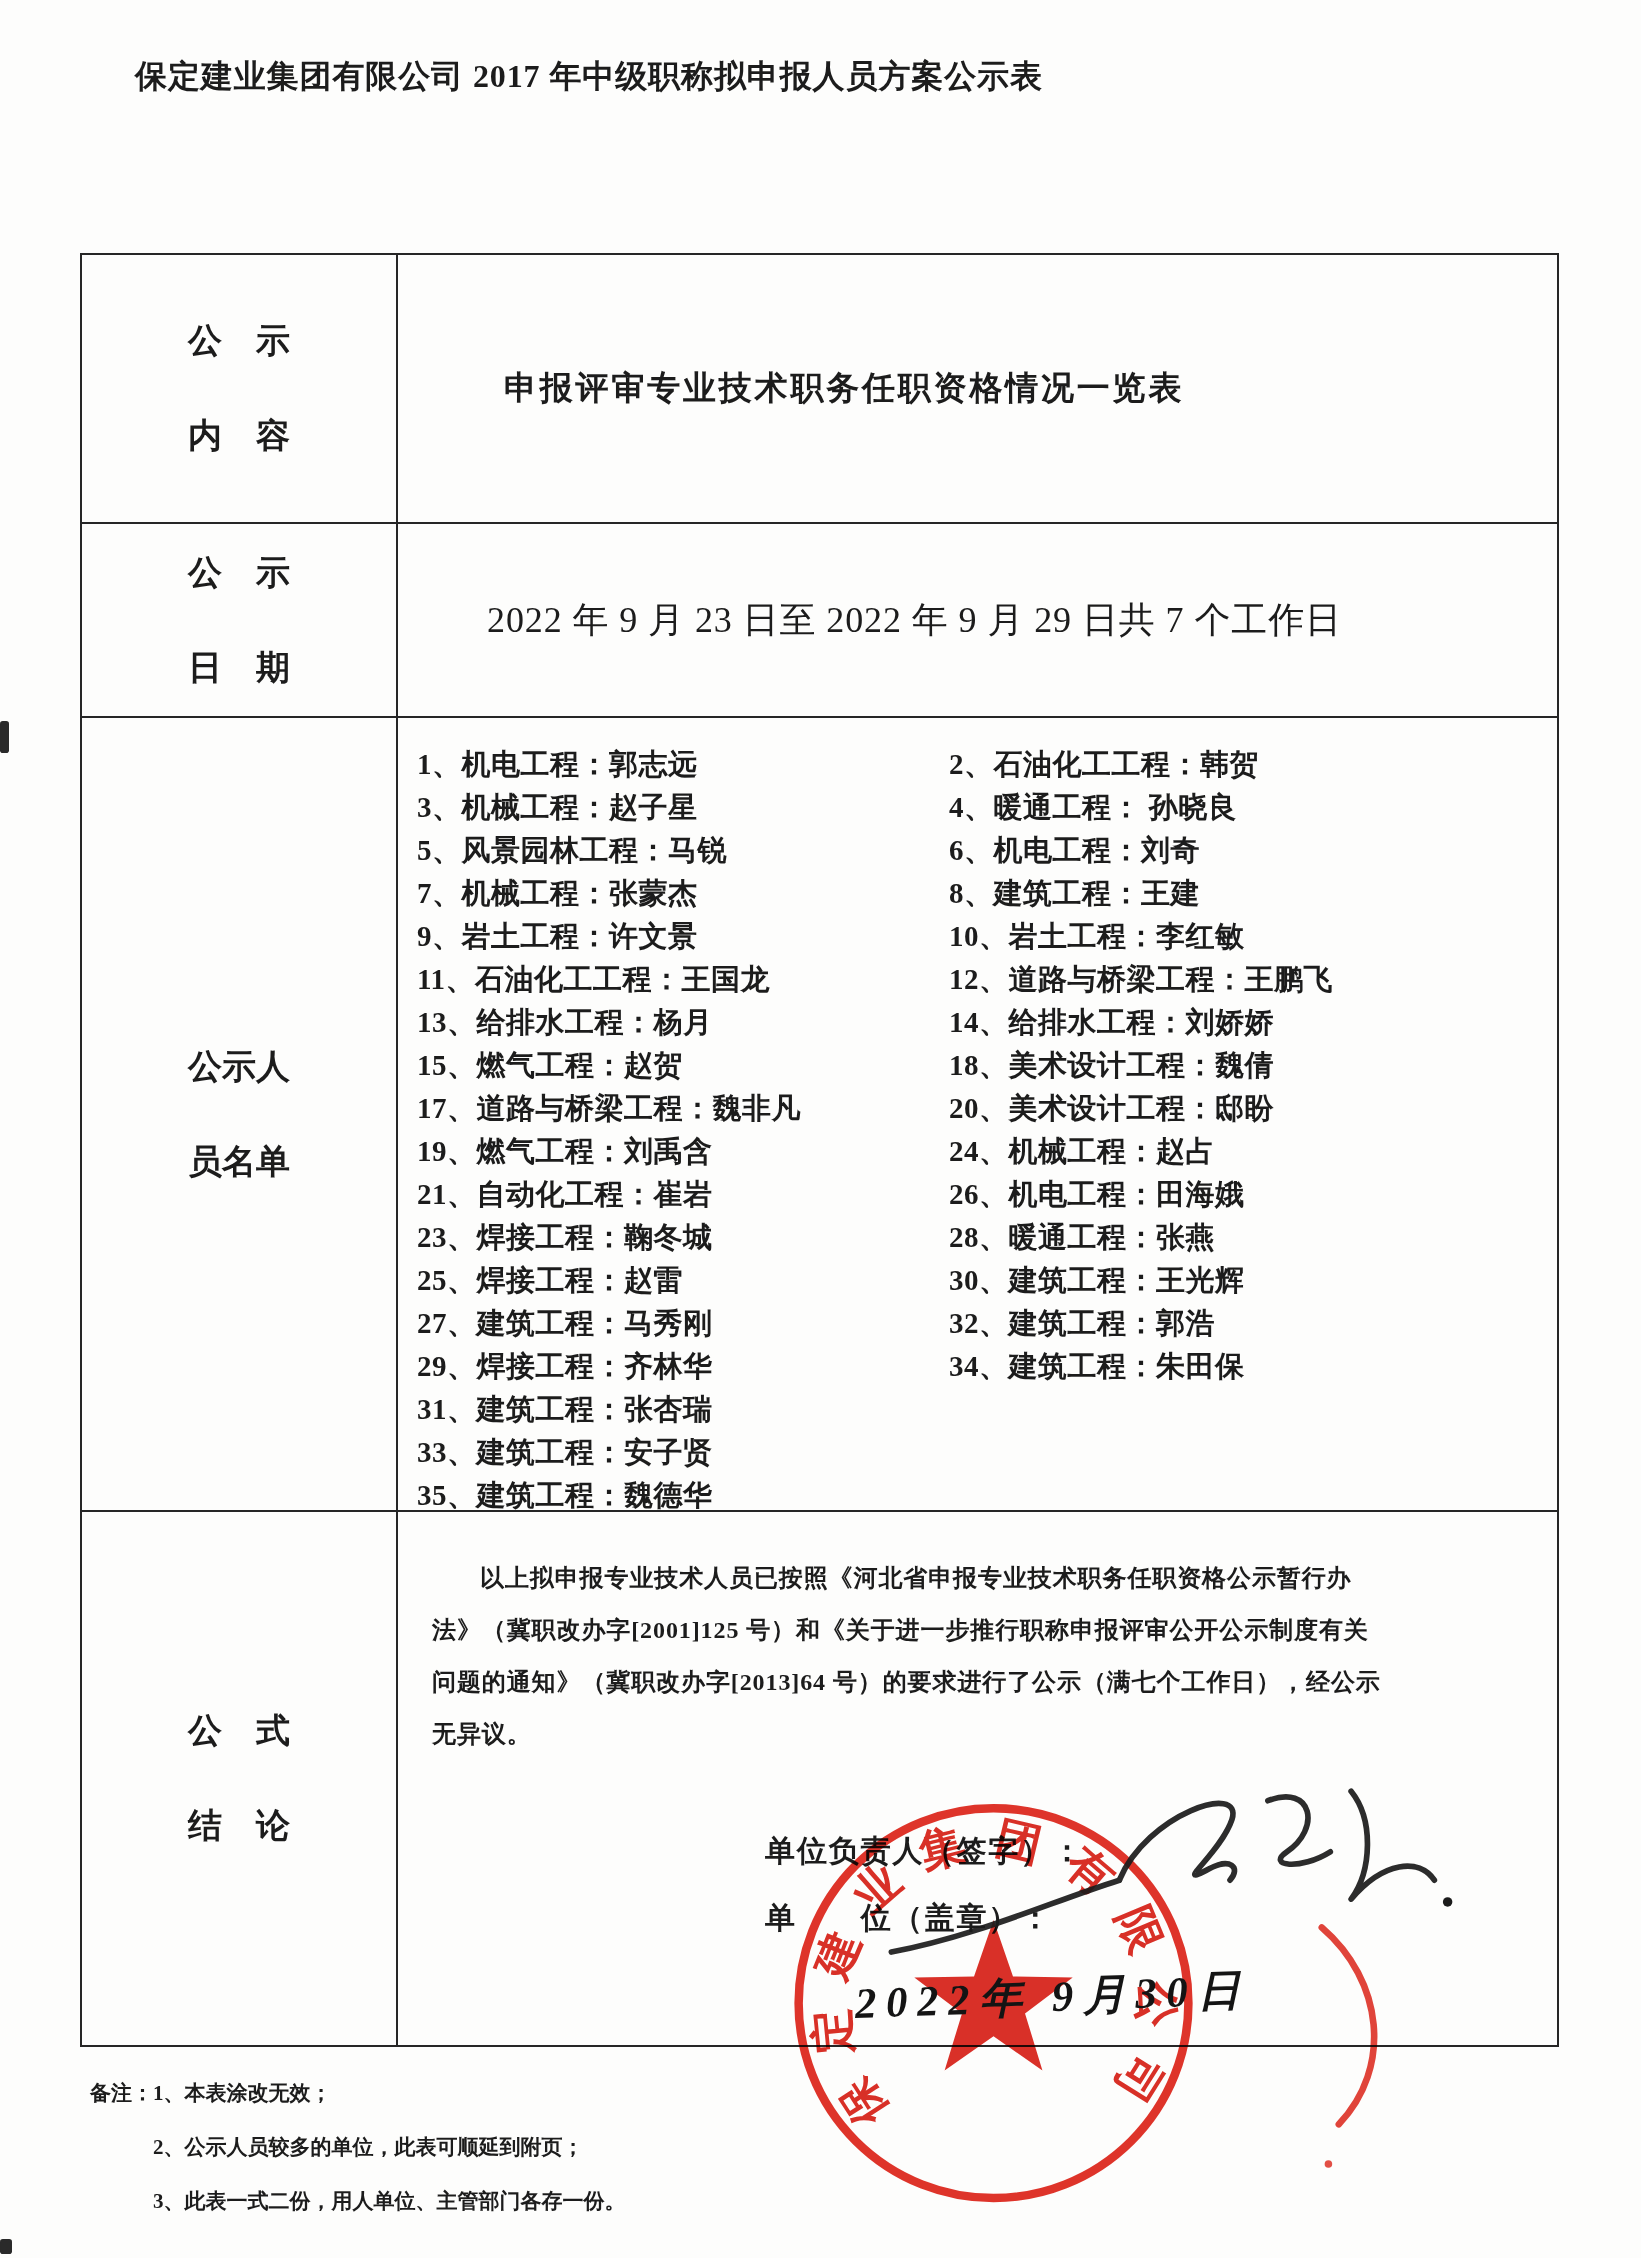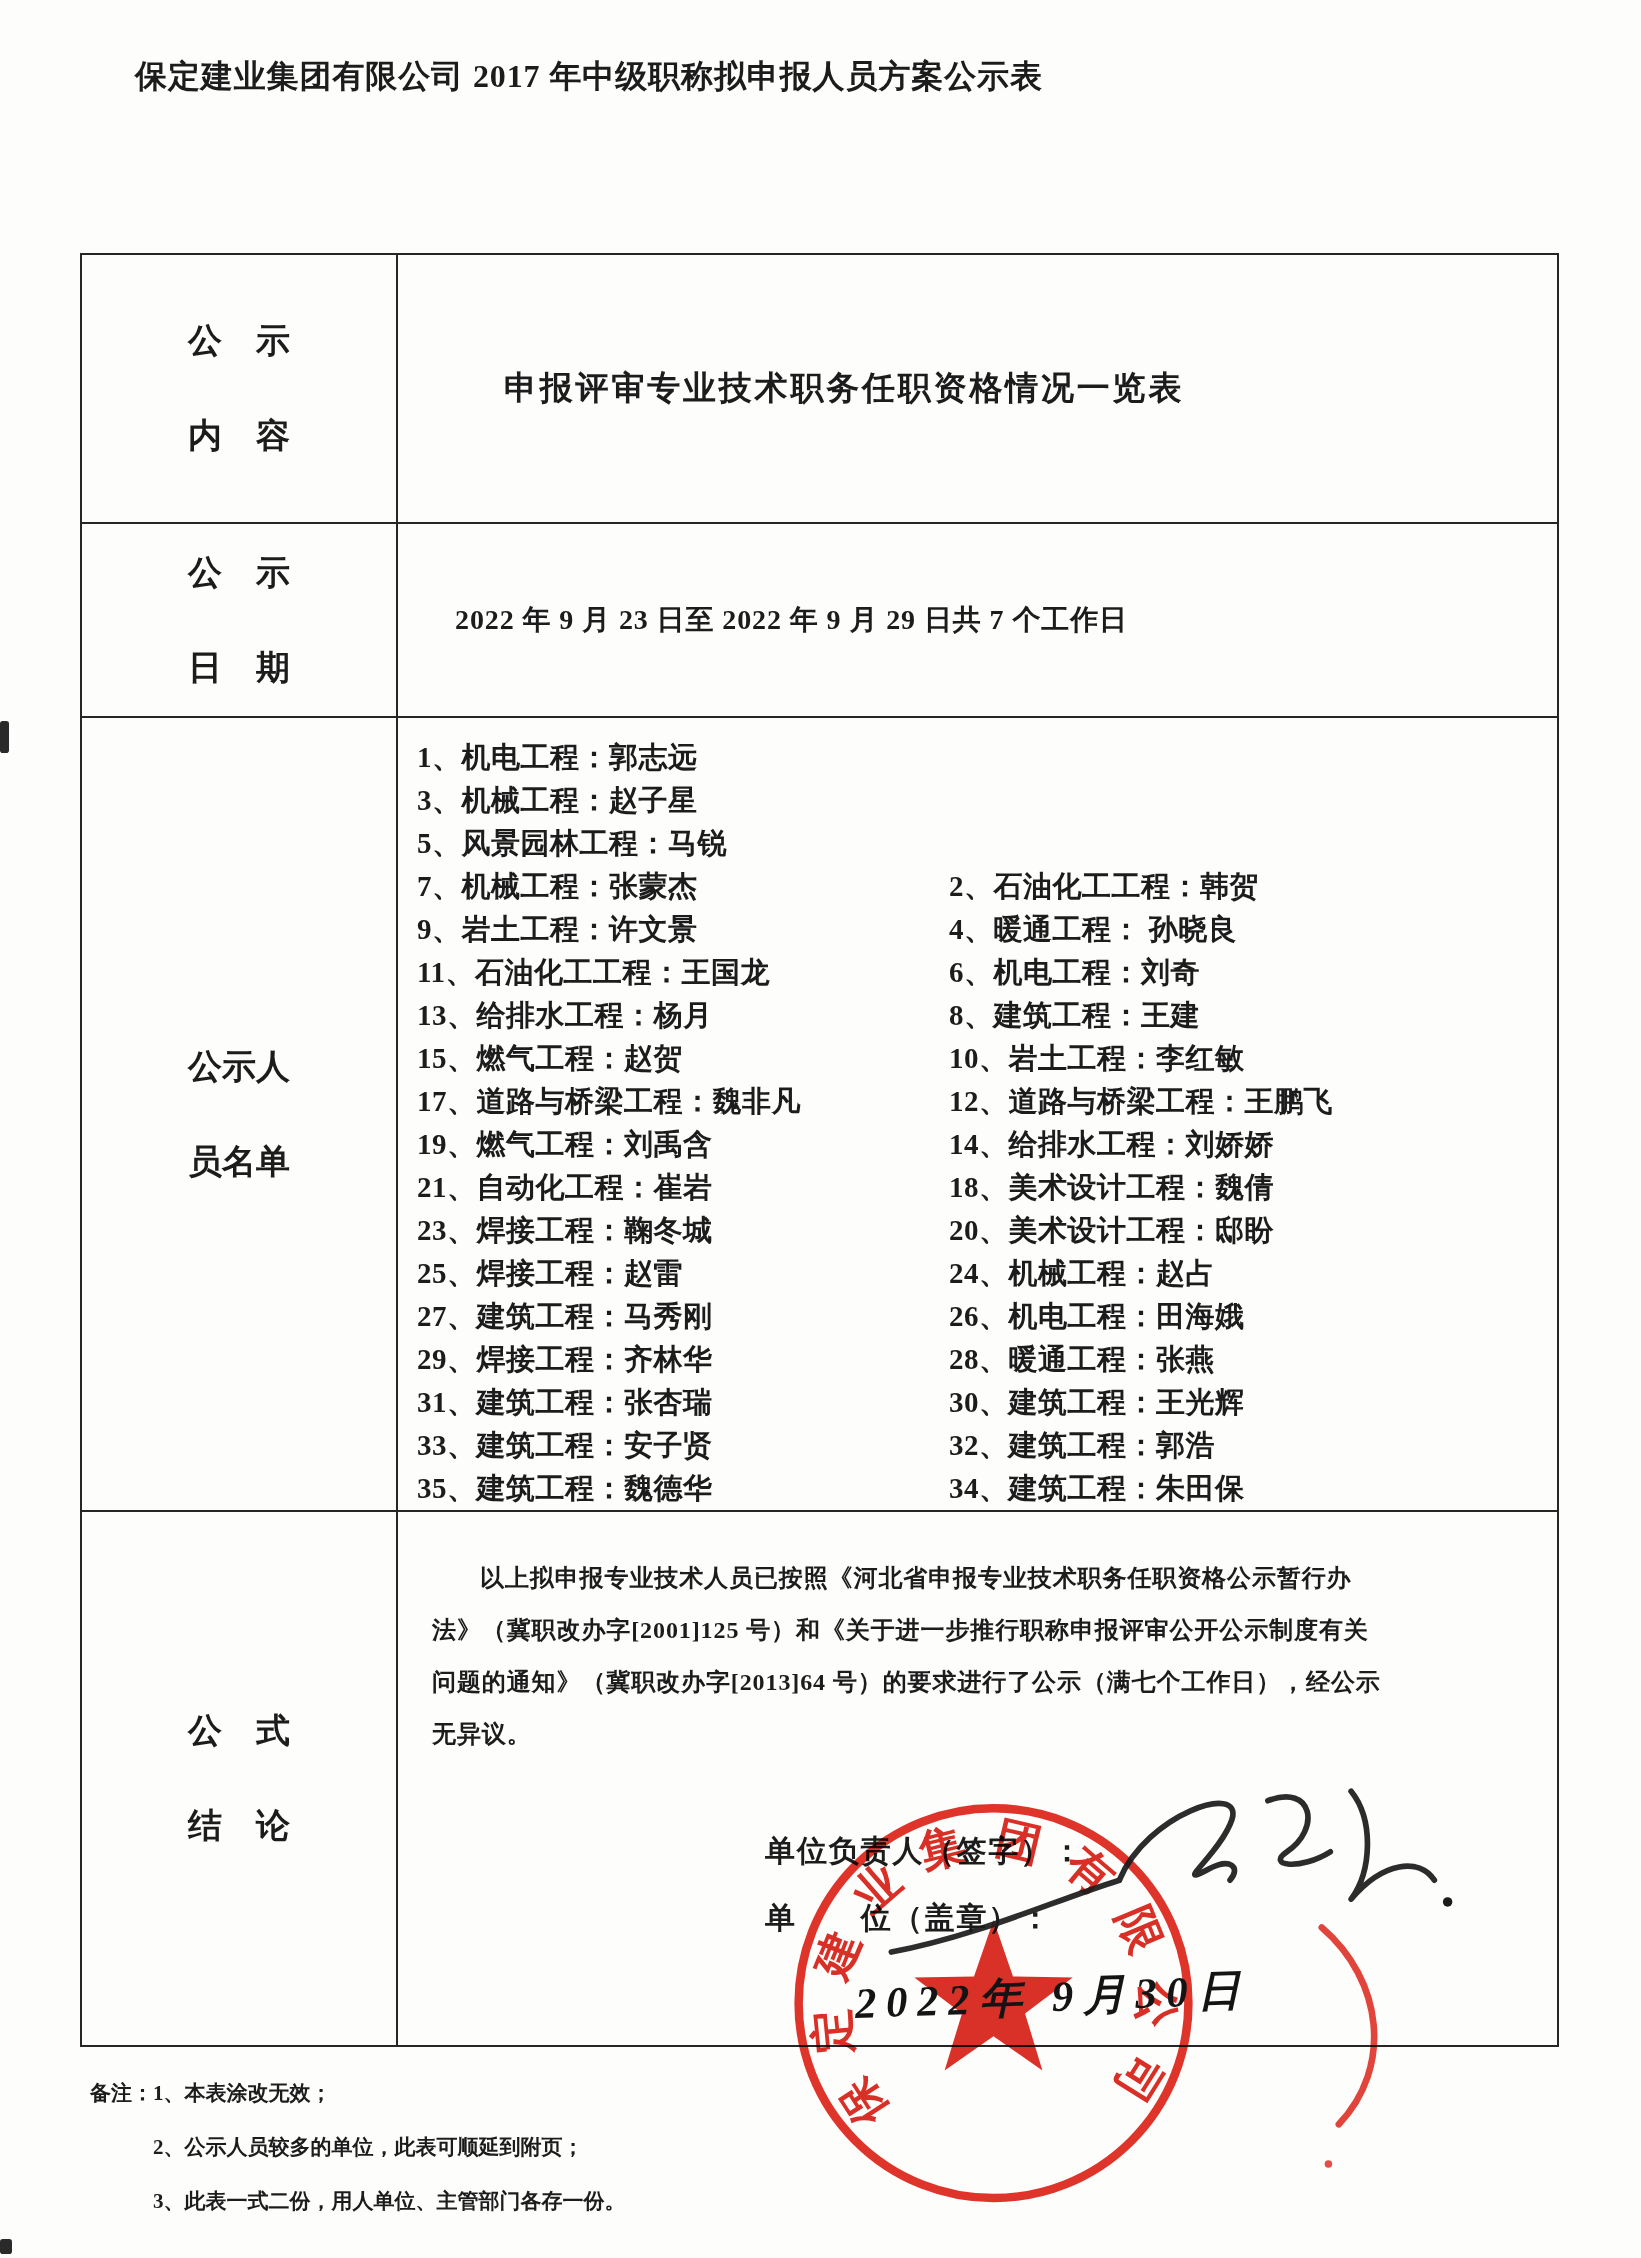--- a/index.html
+++ b/index.html
@@ -25,22 +25,22 @@
   .r2{top:269px;height:194px;}
   .r3{top:463px;height:794px;}
   .r4{top:1257px;bottom:0;}
   .label-cell{
     width:316px;box-sizing:border-box;border-right:2.8px solid #262626;
     display:flex;flex-direction:column;align-items:center;justify-content:center;
     row-gap:61px;font-size:34px;font-weight:700;line-height:34px;flex-shrink:0;
   }
   .content-cell{flex:1;display:flex;align-items:center;box-sizing:border-box;}
   .c1{font-size:33px;font-weight:700;letter-spacing:2.8px;padding-left:106px;}
-  .c2{font-size:28px;font-weight:700;letter-spacing:0.9px;padding-left:57px;}
-  .c3{align-items:flex-end;padding:24.6px 0 0 19px;border-radius:20px;}
+  .c2{font-size:36px;font-weight:400;letter-spacing:0.9px;padding-left:89px;}
+  .c3{align-items:flex-start;padding:24.6px 0 0 19px;border-radius:20px;}
   .names-col{display:flex;flex-direction:column;}
   .names-col.left{width:532px;flex-shrink:0;}
   .names-col .li{
     font-size:29px;font-weight:700;line-height:43px;letter-spacing:0.5px;white-space:nowrap;
   }
   .c4{align-items:flex-start;position:relative;}
   .concl-par{
     width:961px;margin:40px 0 0 34px;
     font-size:24px;line-height:52px;letter-spacing:0.9px;font-weight:600;
     text-indent:2em;

